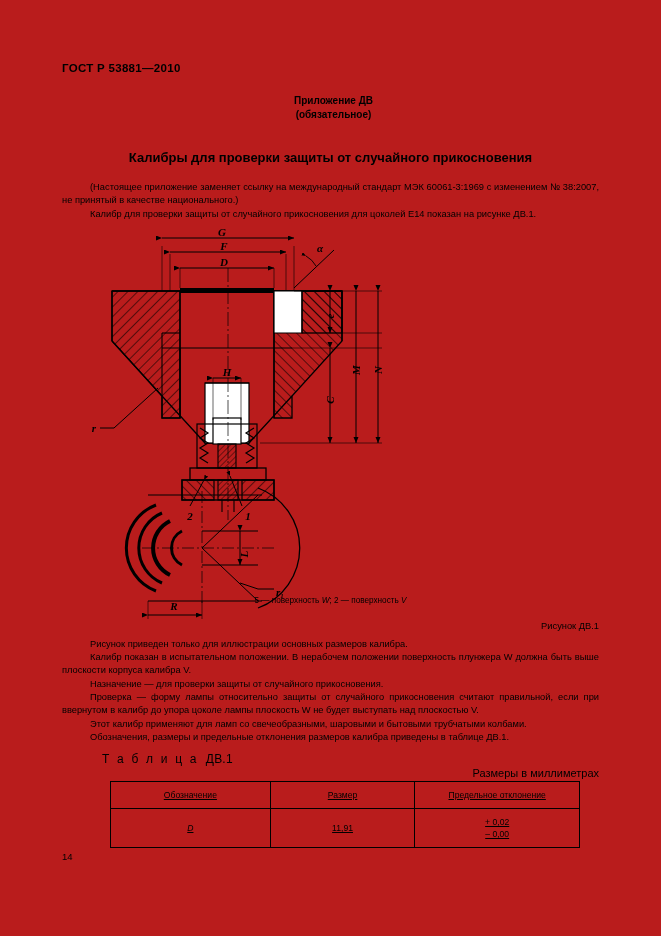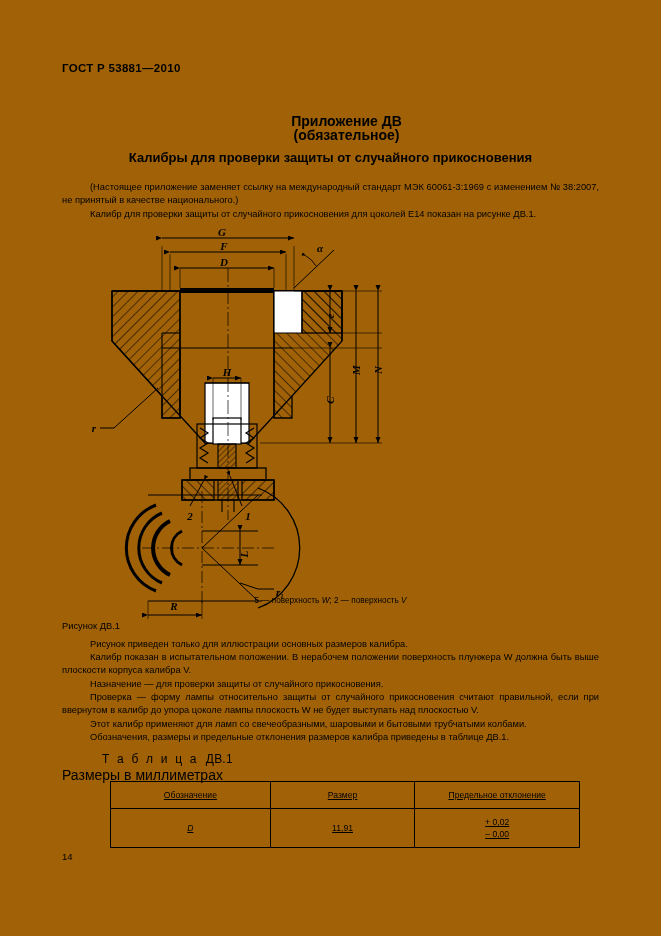--- a/index.html
+++ b/index.html
@@ -8,48 +8,47 @@
     background: #ffffff;
   }
   body {
     font-family: "Liberation Sans", sans-serif;
     color: #000000;
   }
   .page {
     position: relative;
     width: 661px;
     height: 936px;
-    background: #a16207;
+    background: #b91c1c;
     overflow: hidden;
   }
   .content {
     position: absolute;
     left: 62px;
     top: 0;
     width: 537px;
     height: 936px;
   }
   .std-header {
     position: absolute;
     left: 0;
     top: 62px;
     font-size: 11.5px;
     font-weight: bold;
     letter-spacing: 0.3px;
   }
   .annex-block {
     position: absolute;
-    left: 16px;
+    left: 3px;
     top: 94px;
     width: 537px;
     text-align: center;
-    font-size: 14px;
+    font-size: 10px;
     font-weight: bold;
     line-height: 14px;
-    margin-top: 20px;
   }
   .annex-block .l2 { display:block; }
   .doc-title {
     position: absolute;
     left: 0;
     top: 150px;
     width: 537px;
     text-align: center;
     font-size: 13px;
     font-weight: bold;
@@ -80,21 +79,21 @@
     width: 537px;
     text-align: center;
     font-size: 8.2px;
   }
   .fig-caption-parts i { font-style: italic; }
   .fig-caption-num {
     position: absolute;
     left: 0;
     top: 393px;
     width: 537px;
-    text-align: left;
+    text-align: right;
     font-size: 9.3px;
   }
 
   .p3 { top: 638px; }
   .p4 { top: 651px; }
   .p5 { top: 678px; }
   .p6 { top: 691px; }
   .p7 { top: 718px; }
   .p8 { top: 731px; }
 
@@ -104,21 +103,22 @@
     top: 752px;
     font-size: 12px;
     letter-spacing: 2.2px;
   }
   .table-label .nolsp { letter-spacing: 0.2px; }
   .units-note {
     position: absolute;
     left: 0;
     top: 767px;
     width: 537px;
-    font-size: 14px;
+    text-align: right;
+    font-size: 11px;
   }
   table.dv {
     position: absolute;
     left: 48px;
     top: 781px;
     width: 470px;
     border-collapse: collapse;
     font-size: 8.6px;
   }
   table.dv th, table.dv td {

